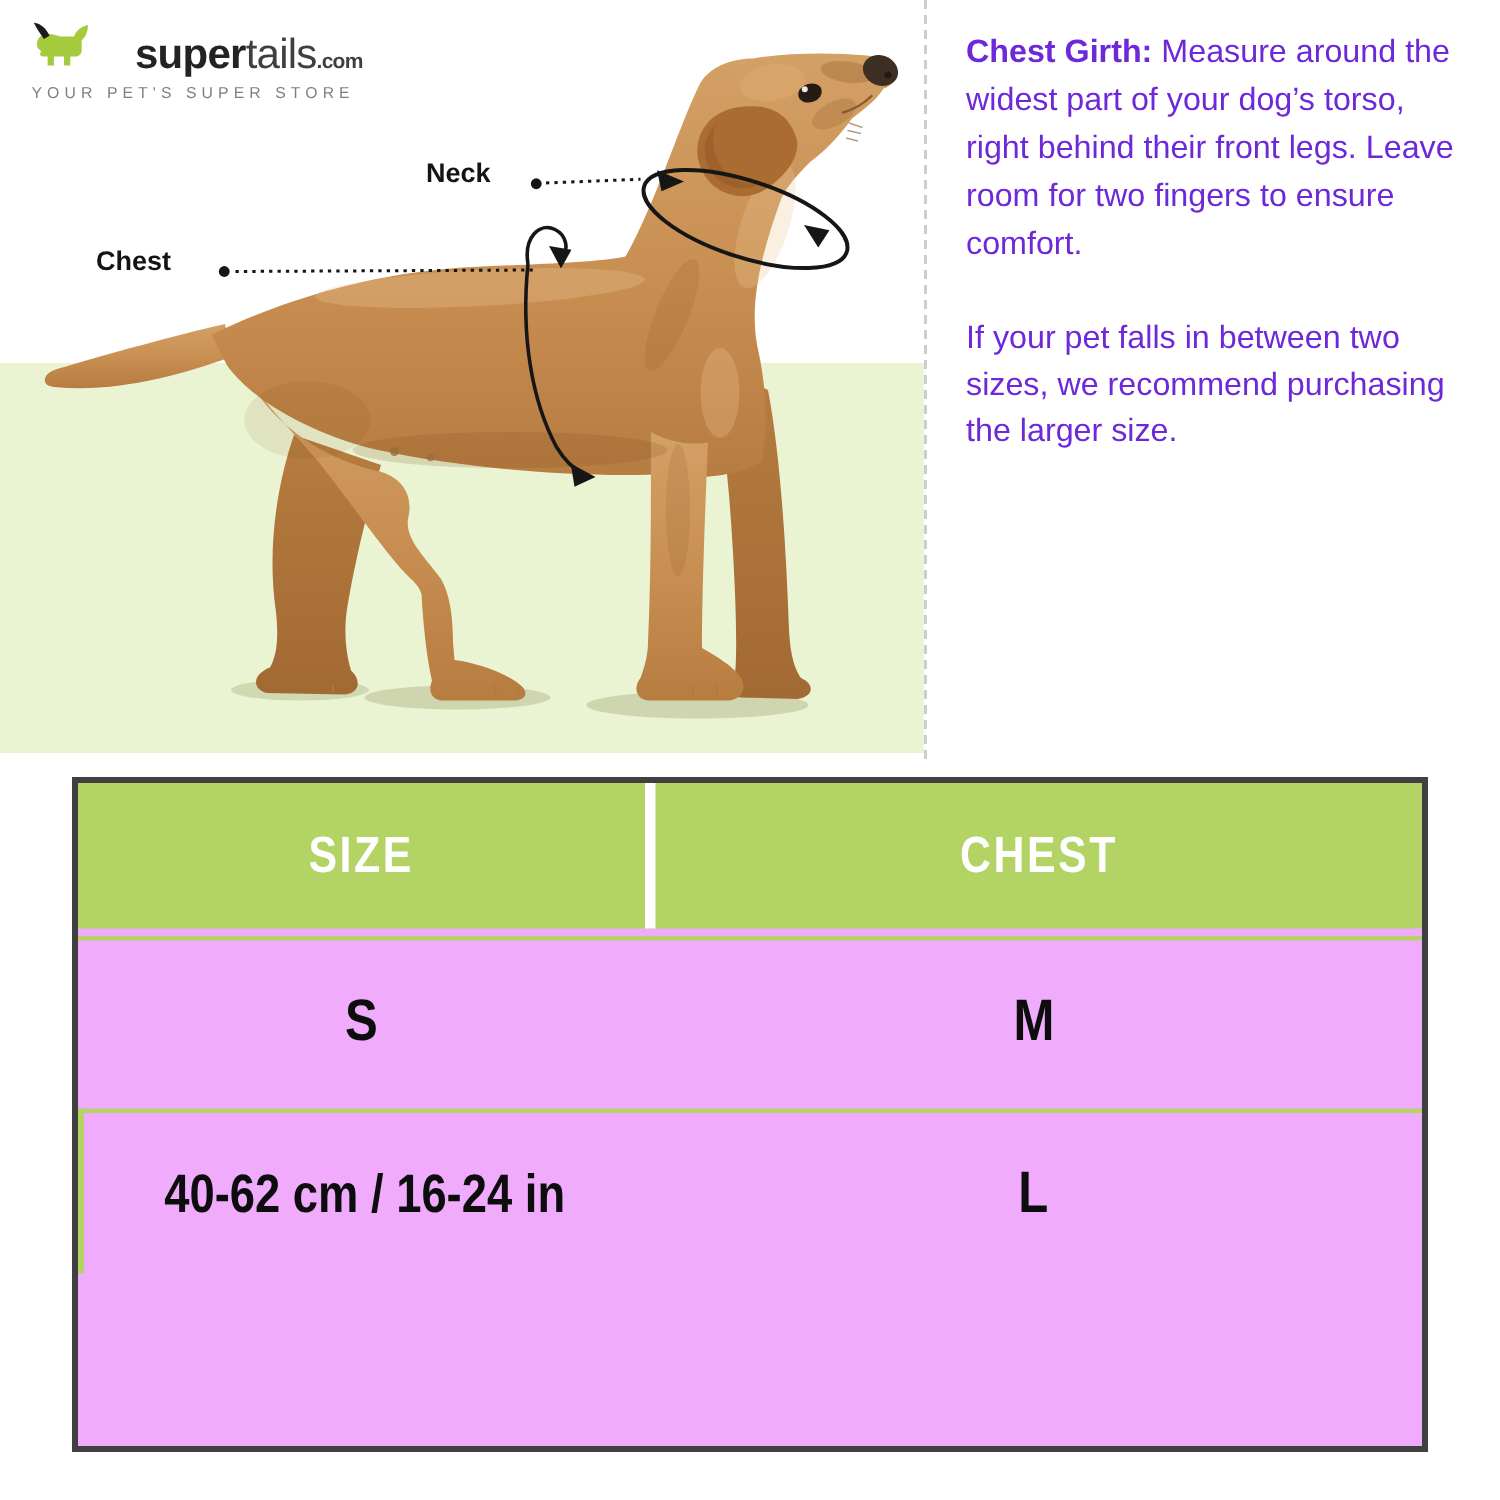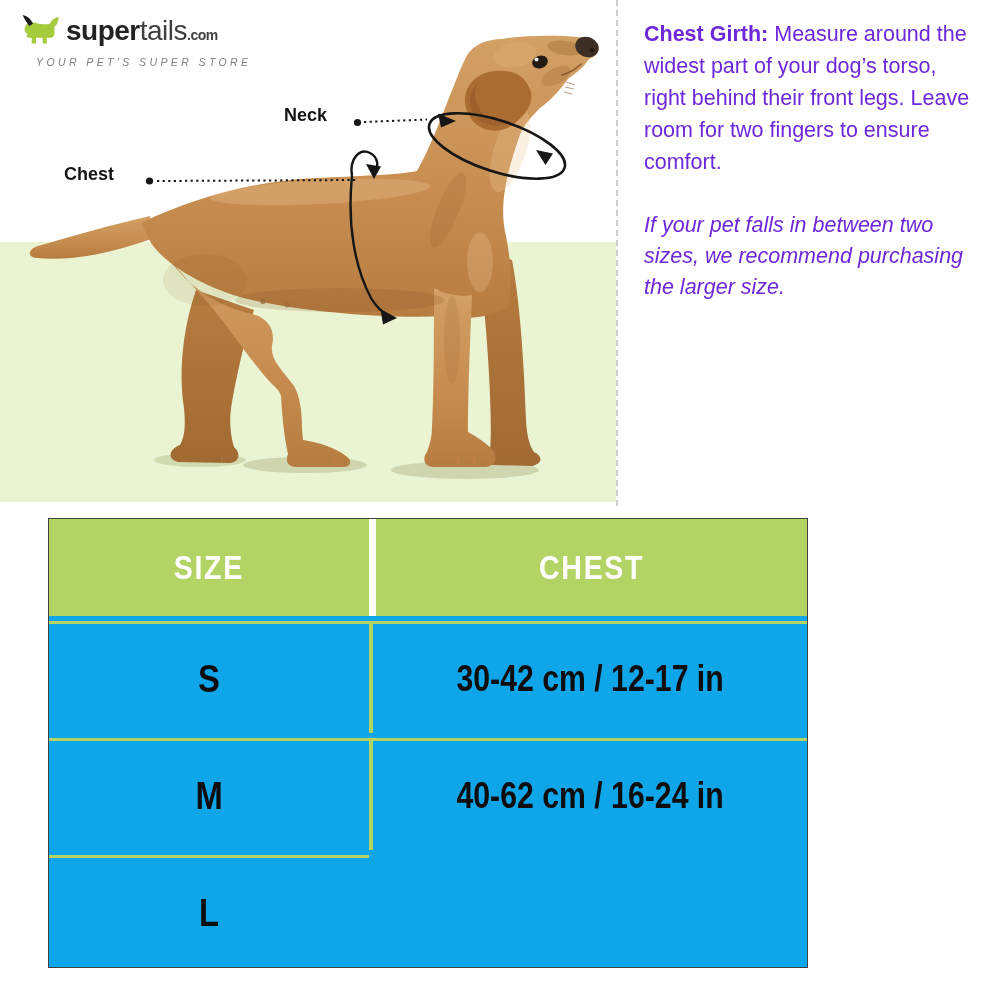--- a/index.html
+++ b/index.html
@@ -10,36 +10,36 @@
   
   .band{position:absolute;left:0;top:242px;width:616px;height:260px;background:#eaf4d2;}
   .divider{position:absolute;left:616px;top:0;height:506px;width:0;border-left:2px dashed #cdcdcd;}
   .dog-svg{position:absolute;left:0;top:0;}
   .annot-svg{position:absolute;left:0;top:0;}
   .diagram-label{position:absolute;font-weight:700;font-size:18px;color:#141414;line-height:1;}
   .label-neck{left:284px;top:106px;}
   .label-chest{left:64px;top:165px;}
   
   .logo{position:absolute;left:20px;top:12px;}
-  .logo-row{display:flex;align-items:center;}
+  .logo-row{display:flex;align-items:flex-end;gap:24px;}
   .logo-icon{margin-right:4px;}
   .wordmark{font-size:28px;line-height:1;color:#3e3f41;letter-spacing:-.5px;white-space:nowrap;}
   .wordmark .w-bold{font-weight:800;color:#232323;}
   .wordmark .w-light{font-weight:400;}
   .wordmark .w-tld{font-size:14px;font-weight:700;}
-  .tagline{margin-top:6px;margin-left:16px;font-size:10.5px;letter-spacing:3.4px;color:#7e7f83;white-space:nowrap;font-style:italic;}
+  .tagline{margin-top:6px;margin-left:1px;font-size:10.5px;letter-spacing:3.4px;color:#7e7f83;white-space:nowrap;}
   
   .instructions{position:absolute;left:644px;top:18px;width:330px;font-size:21.5px;line-height:32px;color:#6d28d9;}
   .instructions p{margin:0 0 32px 0;}
-  .instructions p.note{font-style:italic;margin-bottom:16px;line-height:31px;}
+  .instructions p.note{margin-bottom:16px;line-height:31px;}
   .instructions strong{font-weight:700;}
   
   .size-table{
-    position:absolute;left:48px;top:518px;width:760px;height:450px;box-sizing:border-box;
-    border:1px solid #404040;background:#0ea5e9;
+    position:absolute;left:48px;top:518px;width:904px;height:450px;box-sizing:border-box;
+    border:4px solid #404040;background:#f0abfc;
     display:grid;grid-template-columns:42.2% 57.8%;grid-template-rows:97px 1fr 1fr 1fr;row-gap:5px;
   }
   .size-table .cell{display:flex;align-items:center;justify-content:center;box-sizing:border-box;}
   .size-table .th{background:#b3d464;color:#ffffff;font-weight:700;font-size:34px;letter-spacing:2px;}
   .size-table .th-chest{border-left:7px solid #ffffff;}
   .size-table .td{border-top:3px solid #b3d464;color:#0d0d0d;font-weight:700;}
   .size-table .td-chest{border-left:4px solid #b3d464;font-size:36px;}
   .size-table .td-size{font-size:39px;}
   .size-table .cond{display:inline-block;transform:scaleX(.84);transform-origin:center;white-space:nowrap;}
 </style>
@@ -174,23 +174,20 @@
     <div class="cell th th-size">
         <span class="cond">SIZE</span>
       </div>
     <div class="cell th th-chest">
         <span class="cond">CHEST</span>
       </div>
 
     <div class="cell td td-size">
         <span class="cond">S</span>
       </div>
-    <div class="cell td td-chest">
-        <span class="cond">30-42 cm / 12-17 in</span>
-      </div>
 
     <div class="cell td td-size">
         <span class="cond">M</span>
       </div>
     <div class="cell td td-chest">
         <span class="cond">40-62 cm / 16-24 in</span>
       </div>
 
     <div class="cell td td-size">
         <span class="cond">L</span>

